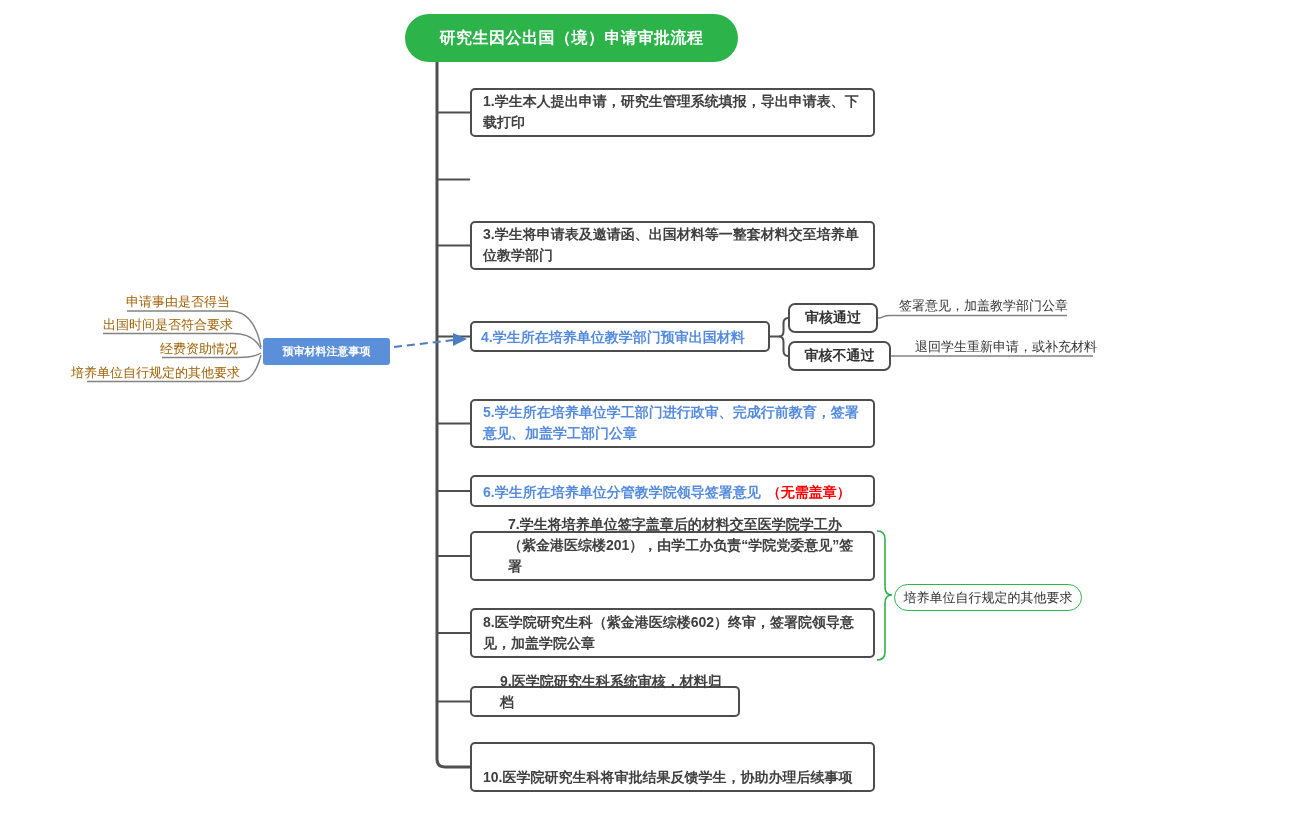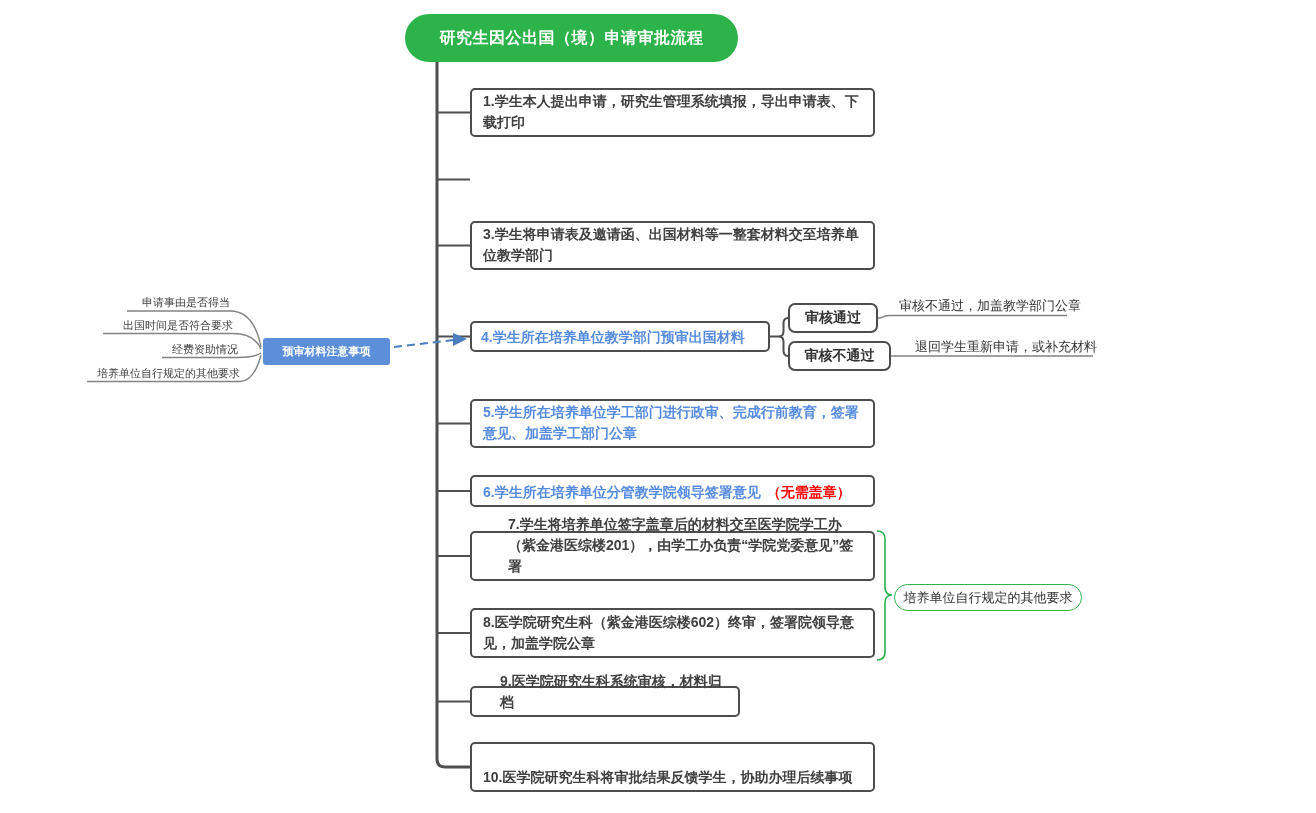--- a/index.html
+++ b/index.html
@@ -60,21 +60,21 @@
   .anno-pass{left:899px;top:297px;}
   .anno-fail{left:915px;top:338px;}
 
   .precheck-label{
     position:absolute;left:263px;top:338px;width:127px;height:27px;
     background:var(--blue_fill);border-radius:3px;
     display:flex;align-items:center;justify-content:center;
     color:#fff;font-size:11px;font-weight:bold;
   }
   .pre-item{
-    position:absolute;font-size:11px;color:#404040;height:16px;line-height:16px;white-space:nowrap;
+    position:absolute;font-size:13px;color:#a16207;height:16px;line-height:16px;white-space:nowrap;
   }
   .pi1{right:1086px;top:294px;}
   .pi2{right:1083px;top:317px;}
   .pi3{right:1078px;top:341px;}
   .pi4{right:1076px;top:365px;}
 
   .advice-pill{
     position:absolute;left:894px;top:584px;width:188px;height:27px;
     border:1.5px solid var(--green);border-radius:14px;background:#fff;
     display:flex;align-items:center;justify-content:center;
@@ -160,21 +160,21 @@
   <div class="step-box s10">
     <span class="txt">10.医学院研究生科将审批结果反馈学生，协助办理后续事项</span>
   </div>
 
   <div class="review-box rv-pass">
     <span>审核通过</span>
   </div>
   <div class="review-box rv-fail">
     <span>审核不通过</span>
   </div>
-  <div class="anno anno-pass">审核不通过，加盖教学部门公章</div>
+  <div class="anno anno-pass">签署意见，加盖教学部门公章</div>
   <div class="anno anno-fail">退回学生重新申请，或补充材料</div>
 
   <div class="precheck-label">
     <span>预审材料注意事项</span>
   </div>
   <div class="pre-item pi1">申请事由是否得当</div>
   <div class="pre-item pi2">出国时间是否符合要求</div>
   <div class="pre-item pi3">经费资助情况</div>
   <div class="pre-item pi4">培养单位自行规定的其他要求</div>
 

